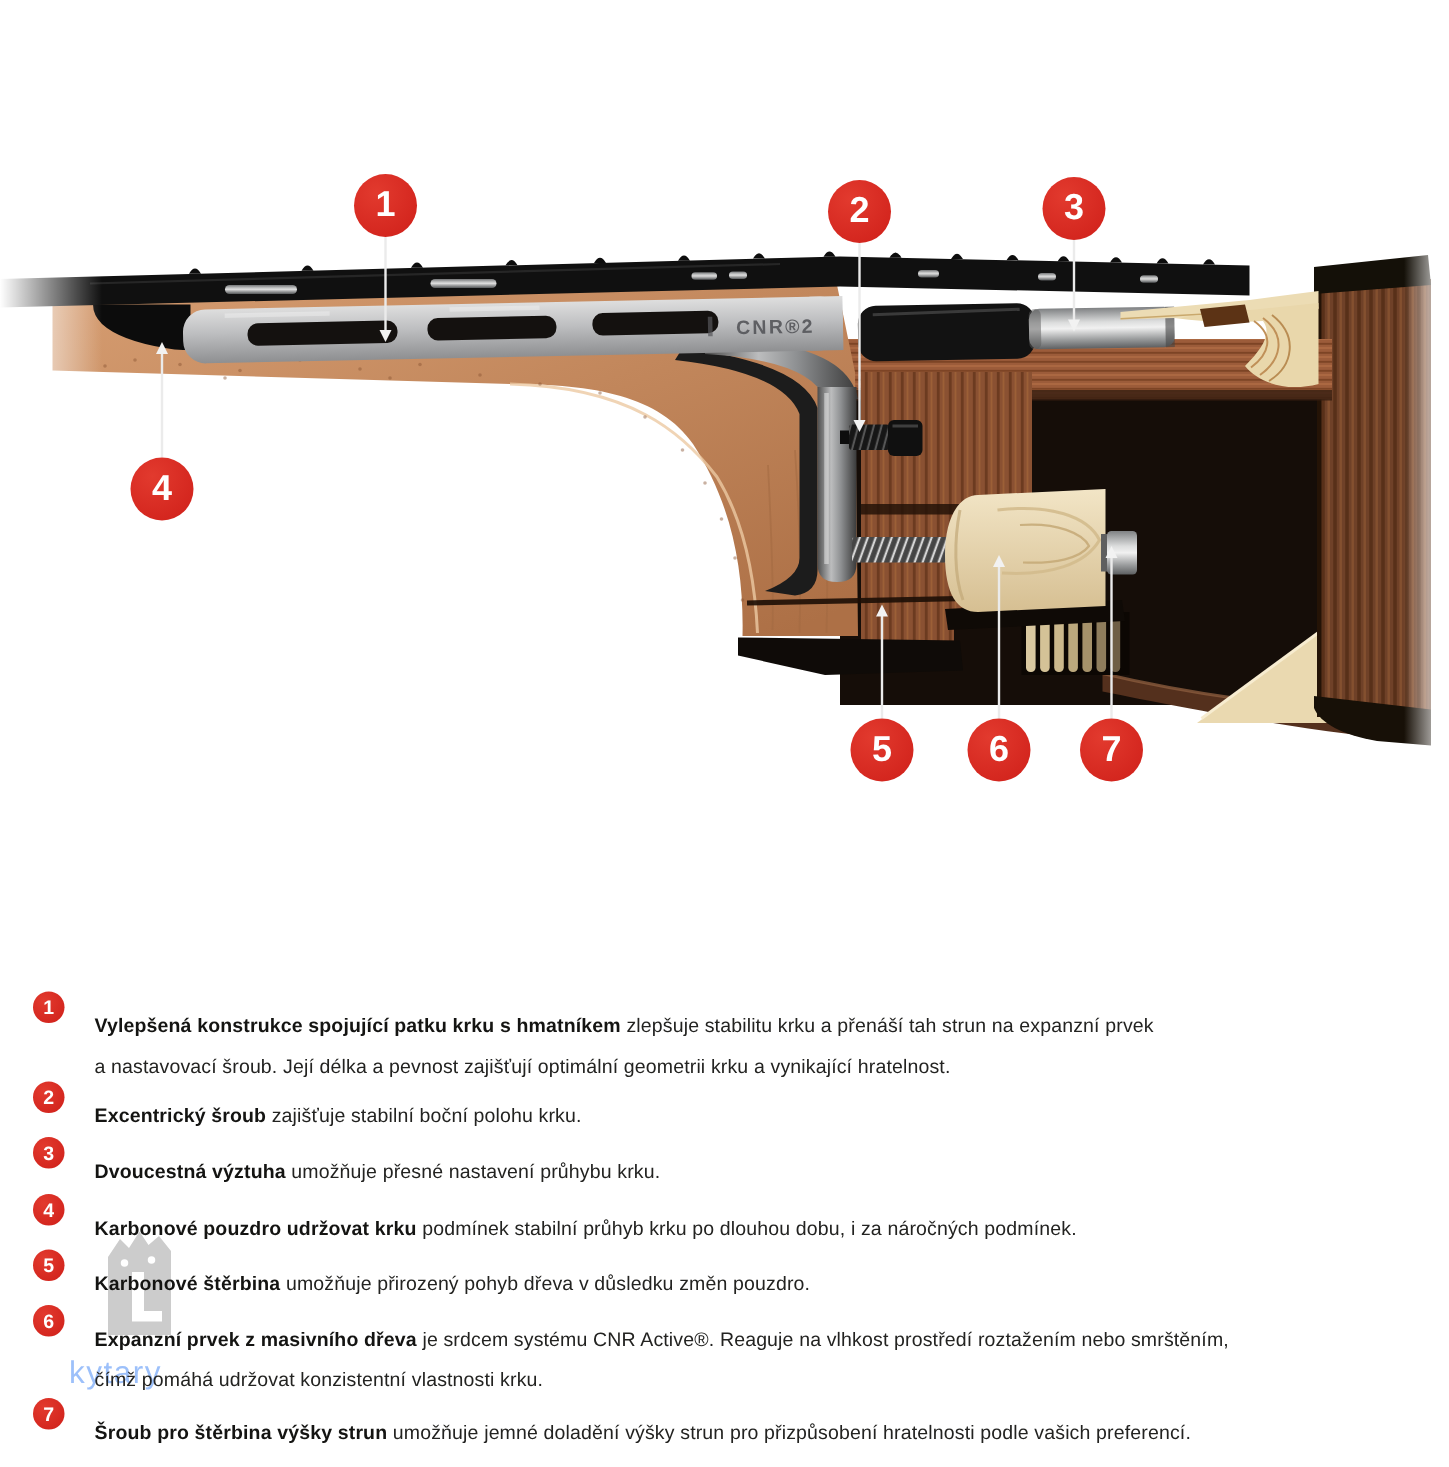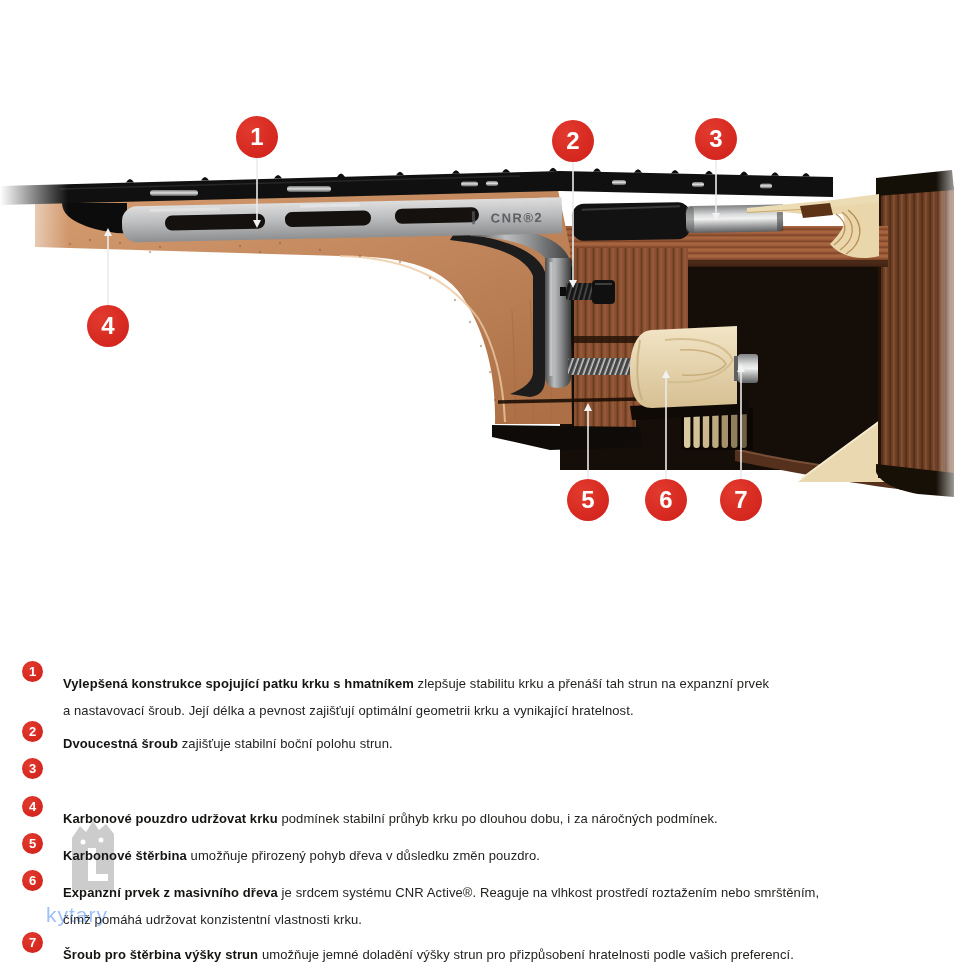--- a/index.html
+++ b/index.html
@@ -294,26 +294,27 @@
     <span class="lbadge">
         <span>1</span>
       </span>
     <p><b>Vylepšená konstrukce spojující patku krku s hmatníkem</b><span> zlepšuje stabilitu krku a přenáší tah strun na expanzní prvek
 a nastavovací šroub. Její délka a pevnost zajišťují optimální geometrii krku a vynikající hratelnost.</span></p>
   </div>
   <div class="legend-item" style="top:718px;">
     <span class="lbadge">
         <span>2</span>
       </span>
-    <p><b>Dvoucestná šroub</b><span> zajišťuje stabilní boční polohu strun.</span></p>
+    <p><b>Excentrický šroub</b><span> zajišťuje stabilní boční polohu krku.</span></p>
   </div>
   <div class="legend-item" style="top:755px;">
     <span class="lbadge">
         <span>3</span>
       </span>
+    <p><b>Dvoucestná výztuha</b><span> umožňuje přesné nastavení průhybu krku.</span></p>
   </div>
   <div class="legend-item" style="top:793px;">
     <span class="lbadge">
         <span>4</span>
       </span>
     <p><b>Karbonové pouzdro udržovat krku</b><span> podmínek stabilní průhyb krku po dlouhou dobu, i za náročných podmínek.</span></p>
   </div>
   <div class="legend-item" style="top:830px;">
     <span class="lbadge">
         <span>5</span>

